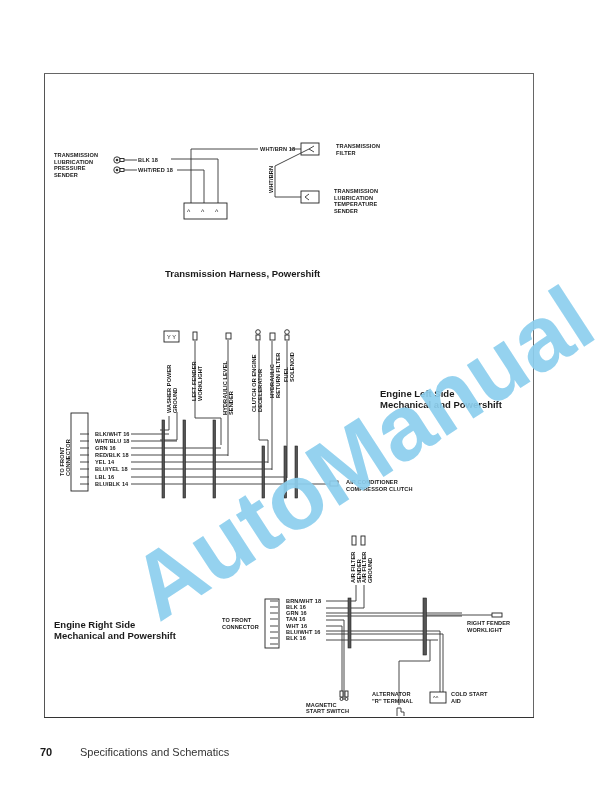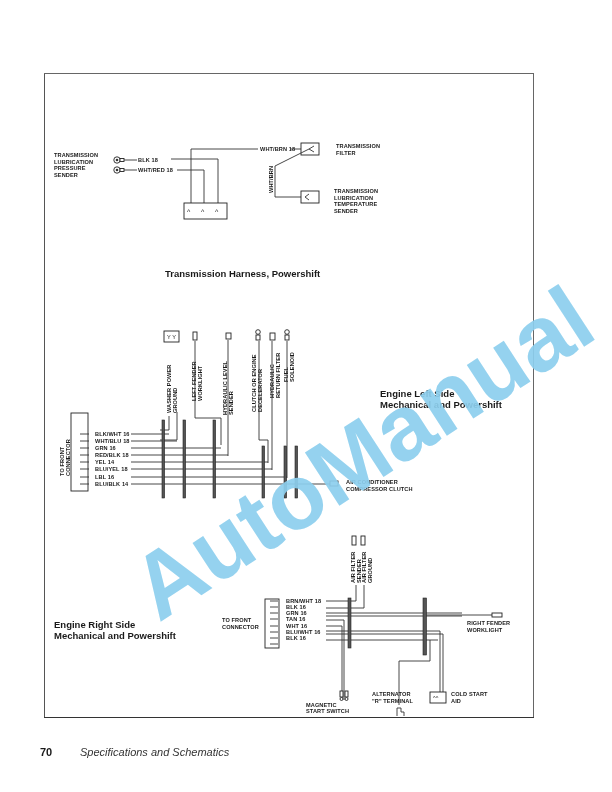--- a/index.html
+++ b/index.html
@@ -4,21 +4,21 @@
 <style>
   html, body { margin:0; padding:0; background:#ffffff; }
   body { width:612px; height:792px; position:relative; overflow:hidden;
          font-family:"Liberation Sans", "DejaVu Sans", sans-serif; color:#1a1a1a; }
   #page { position:absolute; left:0; top:0; width:492px; height:792px; }
   svg { position:absolute; left:0; top:0; }
   .lbl { font-family:"Liberation Sans", sans-serif; font-weight:bold; font-size:5.6px; fill:#1a1a1a; letter-spacing:0.1px; }
   .title { font-family:"Liberation Sans", sans-serif; font-weight:bold; font-size:9.5px; fill:#1a1a1a; }
   .wm { font-family:"Liberation Sans", sans-serif; font-weight:bold; font-size:92px; fill:#8dcfee; opacity:0.92; }
   .footer-num { position:absolute; left:40px; top:746px; font-weight:bold; font-size:11px; }
-  .footer-txt { position:absolute; left:80px; top:746px; font-style:italic; font-size:11px; color:#333; }
+  .footer-txt { position:absolute; left:80px; top:746px; font-size:11px; color:#333; }
   .w { stroke:#333; stroke-width:0.9; fill:none; }
   .bundle { fill:#555; stroke:#222; stroke-width:0.6; }
   .box { fill:#fff; stroke:#222; stroke-width:0.9; }
 </style>
 </head>
 <body>
 
 <div id="page">
 <svg width="612" height="792" viewBox="0 0 612 792">
 

